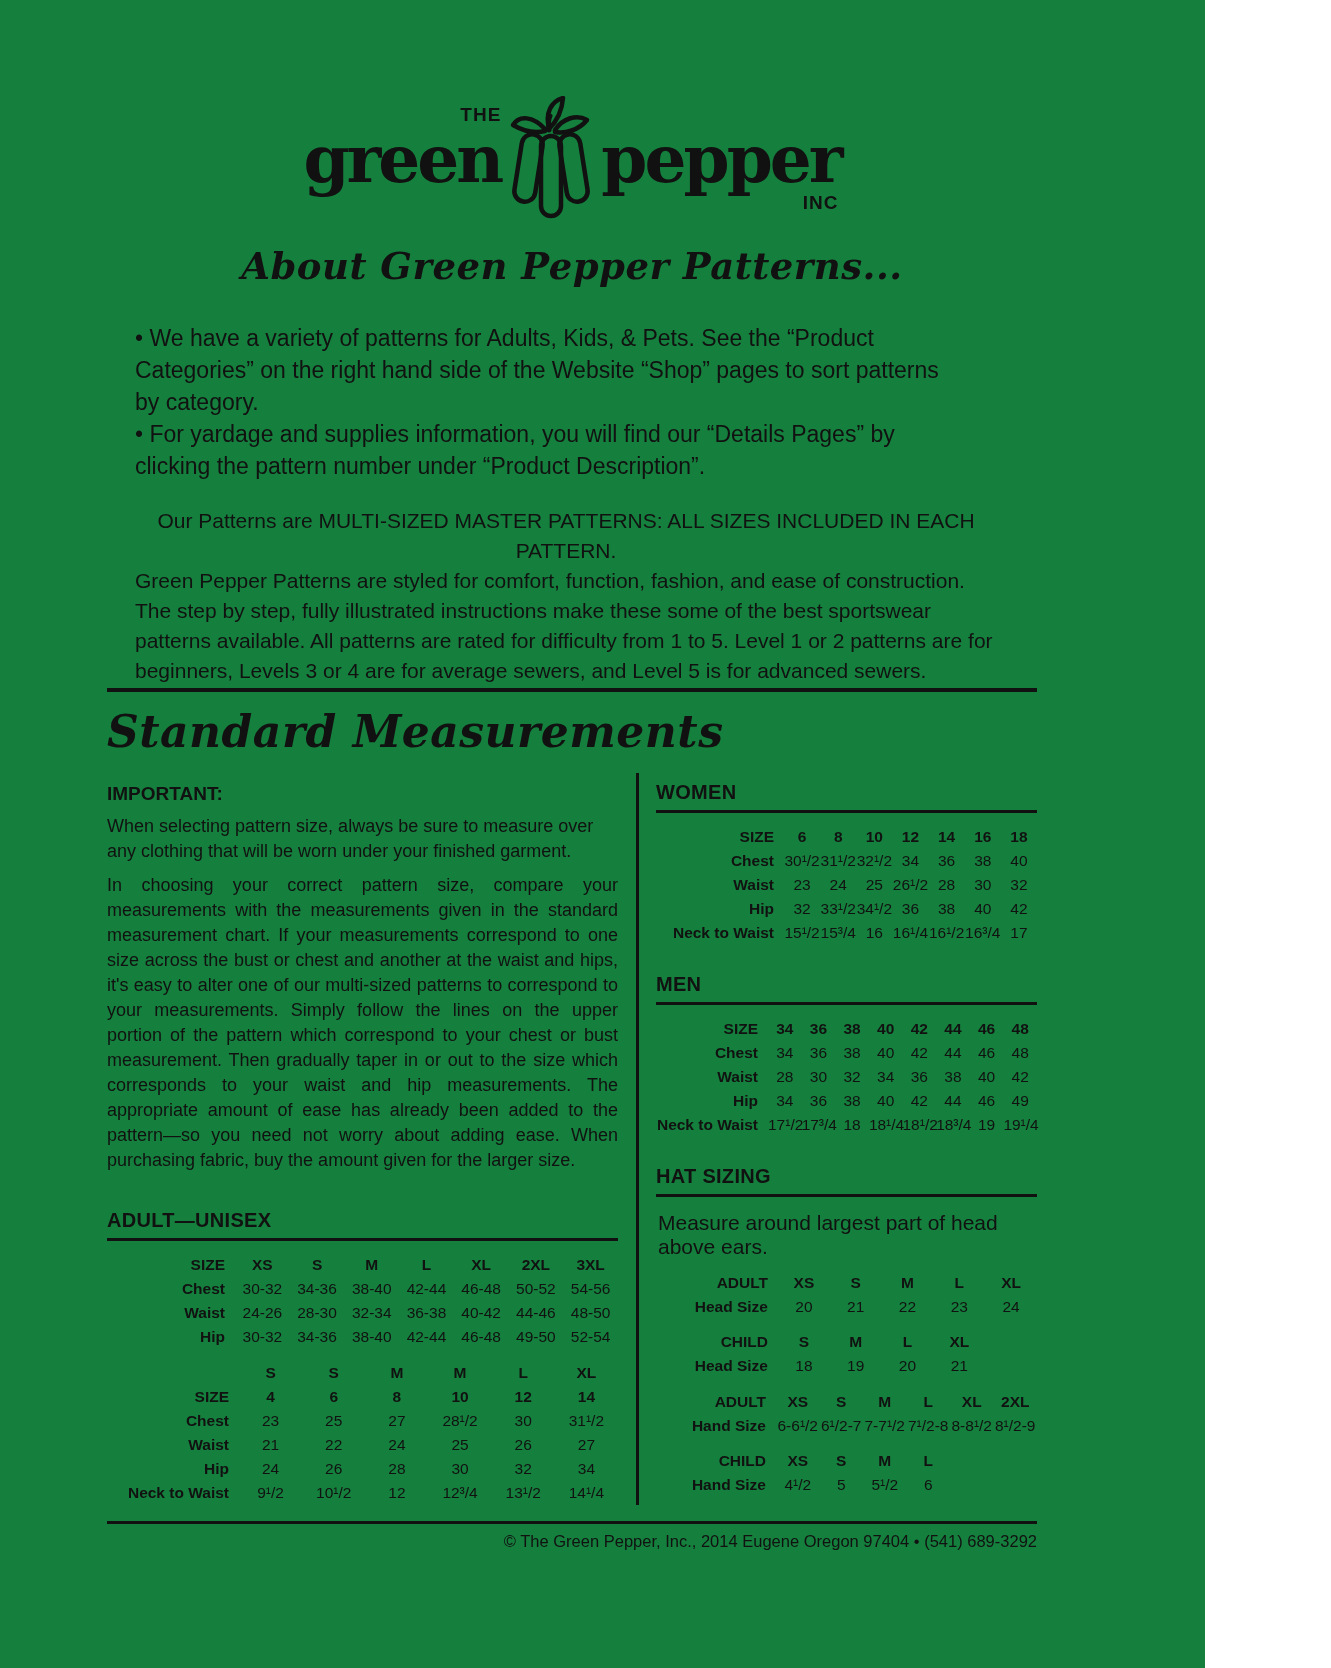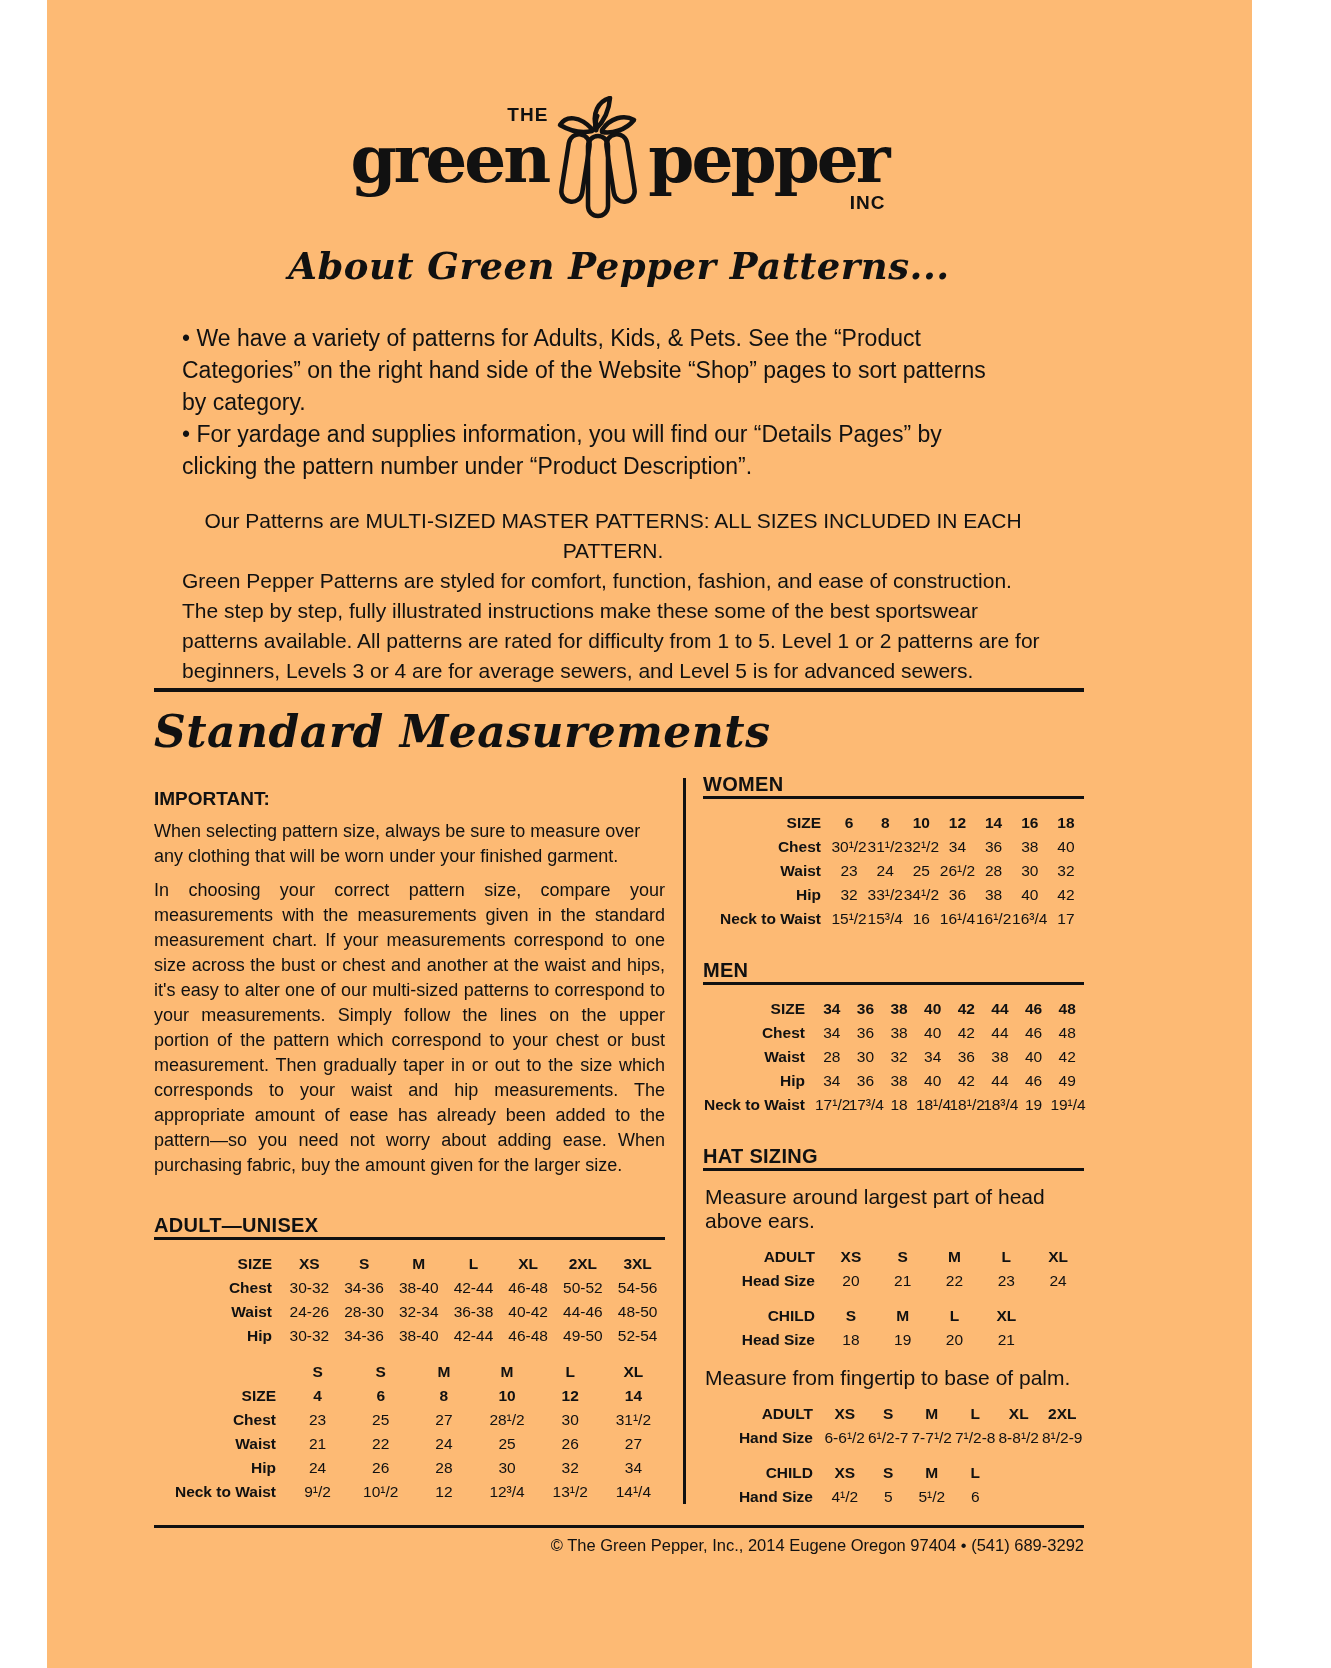--- a/index.html
+++ b/index.html
@@ -1,21 +1,20 @@
 <!DOCTYPE html>
 <html><head>
 <meta charset="utf-8">
 <style>
   html,body{margin:0;padding:0;background:#fff;}
   .page{
-    width:1205px;height:1668px;background:#fdba74;color:#111;
+    width:1205px;height:1668px;background:#15803d;color:#111;
     font-family:"Liberation Sans",sans-serif;
     box-sizing:border-box;position:relative;overflow:hidden;
     padding:96px 168px 0 107px;
-    margin-left:47px;
   }
   
   .logo-row{display:flex;justify-content:center;align-items:flex-start;height:128px;}
   .logo-word{font-family:"DejaVu Serif",serif;font-weight:bold;font-size:66px;line-height:1;letter-spacing:-3px;}
   .logo-green-wrap,.logo-pepper-wrap{position:relative;margin-top:30px;}
   .logo-the{position:absolute;top:-22px;right:0px;font-size:19px;font-weight:bold;letter-spacing:1px;font-family:"Liberation Sans",sans-serif;}
   .logo-inc{position:absolute;bottom:-22px;right:2px;font-size:19px;font-weight:bold;letter-spacing:1px;font-family:"Liberation Sans",sans-serif;}
   .pepper-svg{margin:0 4px;}
   
   .doc-title{font-family:"DejaVu Serif",serif;font-style:italic;font-weight:bold;
@@ -28,21 +27,21 @@
   .top-rule{border:none;border-top:4px solid #111;margin:2px 0 0 0;}
   
   .sm-title{font-family:"DejaVu Serif",serif;font-style:italic;font-weight:bold;
     font-size:44px;margin:14px 0 0 0;letter-spacing:0.5px;}
   .cols{display:flex;margin-top:16px;align-items:center;}
   .col-left{width:511px;flex:none;border-right:3px solid #111;padding-right:18px;box-sizing:content-box;}
   .col-right{flex:1;padding-left:17px;min-width:0;}
   .imp-label{font-size:19px;font-weight:bold;margin:10px 0 0 0;}
   .body-p{font-size:18px;line-height:25px;margin:9px 0 0 0;}
   .just{text-align:justify;}
-  .sec-head{font-size:20px;font-weight:bold;border-bottom:3px solid #111;padding-bottom:0;letter-spacing:0.3px;margin:0;}
+  .sec-head{font-size:20px;font-weight:bold;border-bottom:3px solid #111;padding-bottom:6px;letter-spacing:0.3px;margin:0;}
   .mt-lg{margin-top:36px;}
   .mt-md{margin-top:28px;}
   .note{font-size:21px;margin:14px 0 0 2px;}
   
   table.meas{border-collapse:collapse;width:100%;table-layout:fixed;margin-top:12px;font-size:15.5px;}
   table.meas th{font-weight:bold;text-align:right;padding:3px 10px 3px 0;white-space:nowrap;}
   table.meas td{text-align:center;padding:3px 0;white-space:nowrap;}
   tr.bold-row td{font-weight:bold;}
   tr.gap-row th,tr.gap-row td{padding-top:14px;}
   .t-unisex th{width:118px;}
@@ -361,21 +360,20 @@
               <th>Head Size</th>
               <td>18</td>
               <td>19</td>
               <td>20</td>
               <td>21</td>
               <td></td>
             </tr>
           </tbody>
       </table>
 
-      <p class="note">Measure from fingertip to base of palm.</p>
       <table class="meas t-glove">
         <tbody>
             <tr class="bold-row">
               <th>ADULT</th>
               <td>XS</td>
               <td>S</td>
               <td>M</td>
               <td>L</td>
               <td>XL</td>
               <td>2XL</td>

